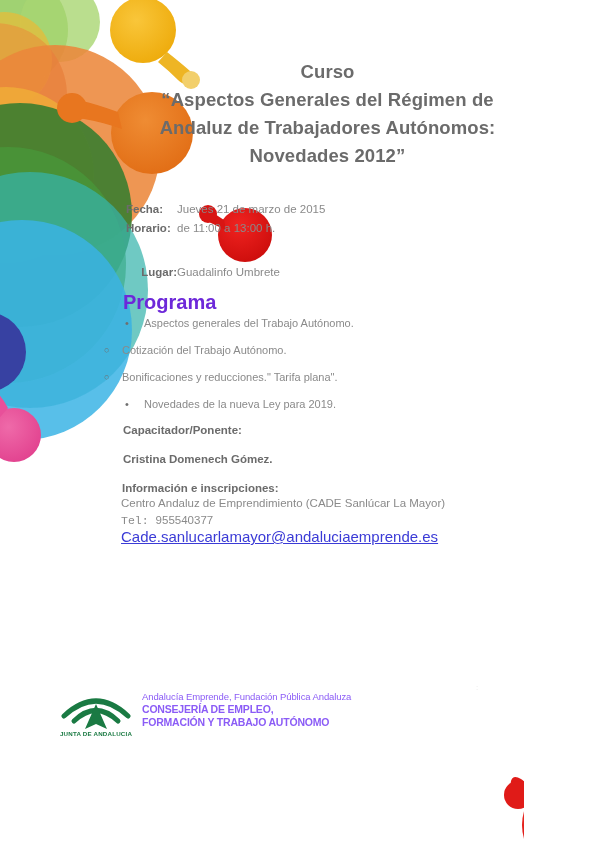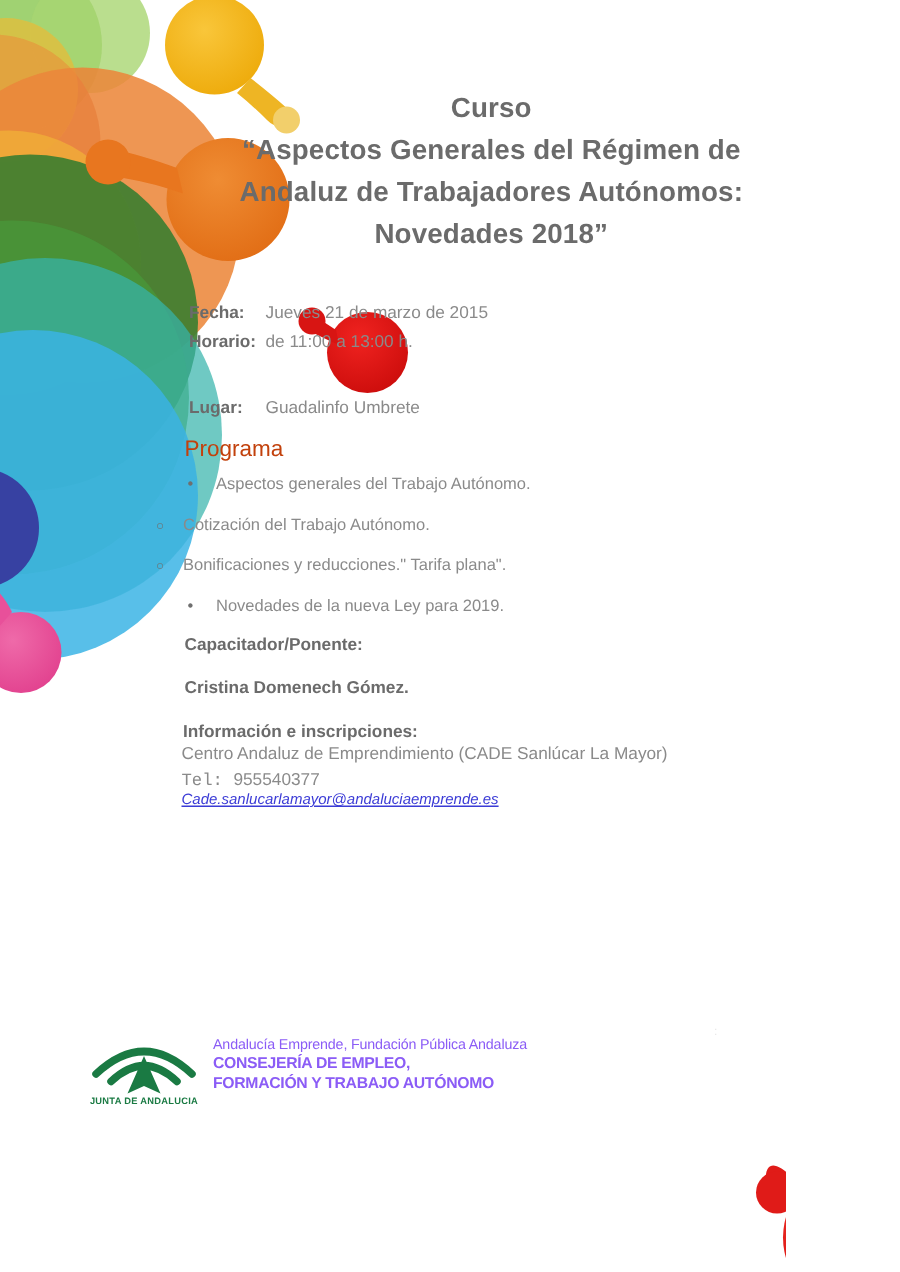--- a/index.html
+++ b/index.html
@@ -64,30 +64,30 @@
 
   .lugar {
     position: absolute;
     left: 126px;
     top: 266px;
     color: #7c7c7c;
     font-size: 11.5px;
     display: flex;
     align-items: baseline;
   }
-  .lugar .detail-label { width: 51px; flex: 0 0 51px; }
+  .lugar .detail-label { width: 51px; flex: 0 0 51px; text-align: right; }
 
   
   .programa-heading {
     position: absolute;
     left: 123px;
     top: 291px;
-    font-size: 15px;
-    font-weight: normal;
-    color: #c2410c;
+    font-size: 20px;
+    font-weight: bold;
+    color: #6d28d9;
   }
   .program-list {
     position: absolute;
     left: 100px;
     top: 316px;
     width: 380px;
   }
   .program-item {
     position: relative;
     font-size: 11px;
@@ -146,24 +146,23 @@
     left: 121px;
     top: 514px;
     font-size: 11.5px;
     color: #8a8a8a;
   }
   .info-tel .tel-label { margin-right: 7px; font-family: Liberation Mono, monospace; }
   .info-email {
     position: absolute;
     left: 121px;
     top: 528px;
-    font-size: 10px;
+    font-size: 15px;
     color: #3b3bd6;
     text-decoration: underline;
-    font-style: italic;
   }
 
   
   .footer {
     position: absolute;
     left: 60px;
     top: 688px;
     display: flex;
     align-items: flex-start;
   }
@@ -271,21 +270,21 @@
         <circle cx="518" cy="795" r="14" fill="#e01b18"></circle>
       </g>
 
     </g>
   </svg>
 
   <div class="title-block">
     <span class="title-line">Curso</span>
     <span class="title-line">“Aspectos Generales del Régimen de</span>
     <span class="title-line">Andaluz de Trabajadores Autónomos:</span>
-    <span class="title-line">Novedades 2018”</span>
+    <span class="title-line">Novedades 2012”</span>
   </div>
 
   <div class="details">
     <div class="detail-row">
       <span class="detail-label">Fecha:</span>
       <span class="detail-value">Jueves 21 de marzo de 2015</span>
     </div>
     <div class="detail-row">
       <span class="detail-label">Horario:</span>
       <span class="detail-value">de 11:00 a 13:00 h.</span>

